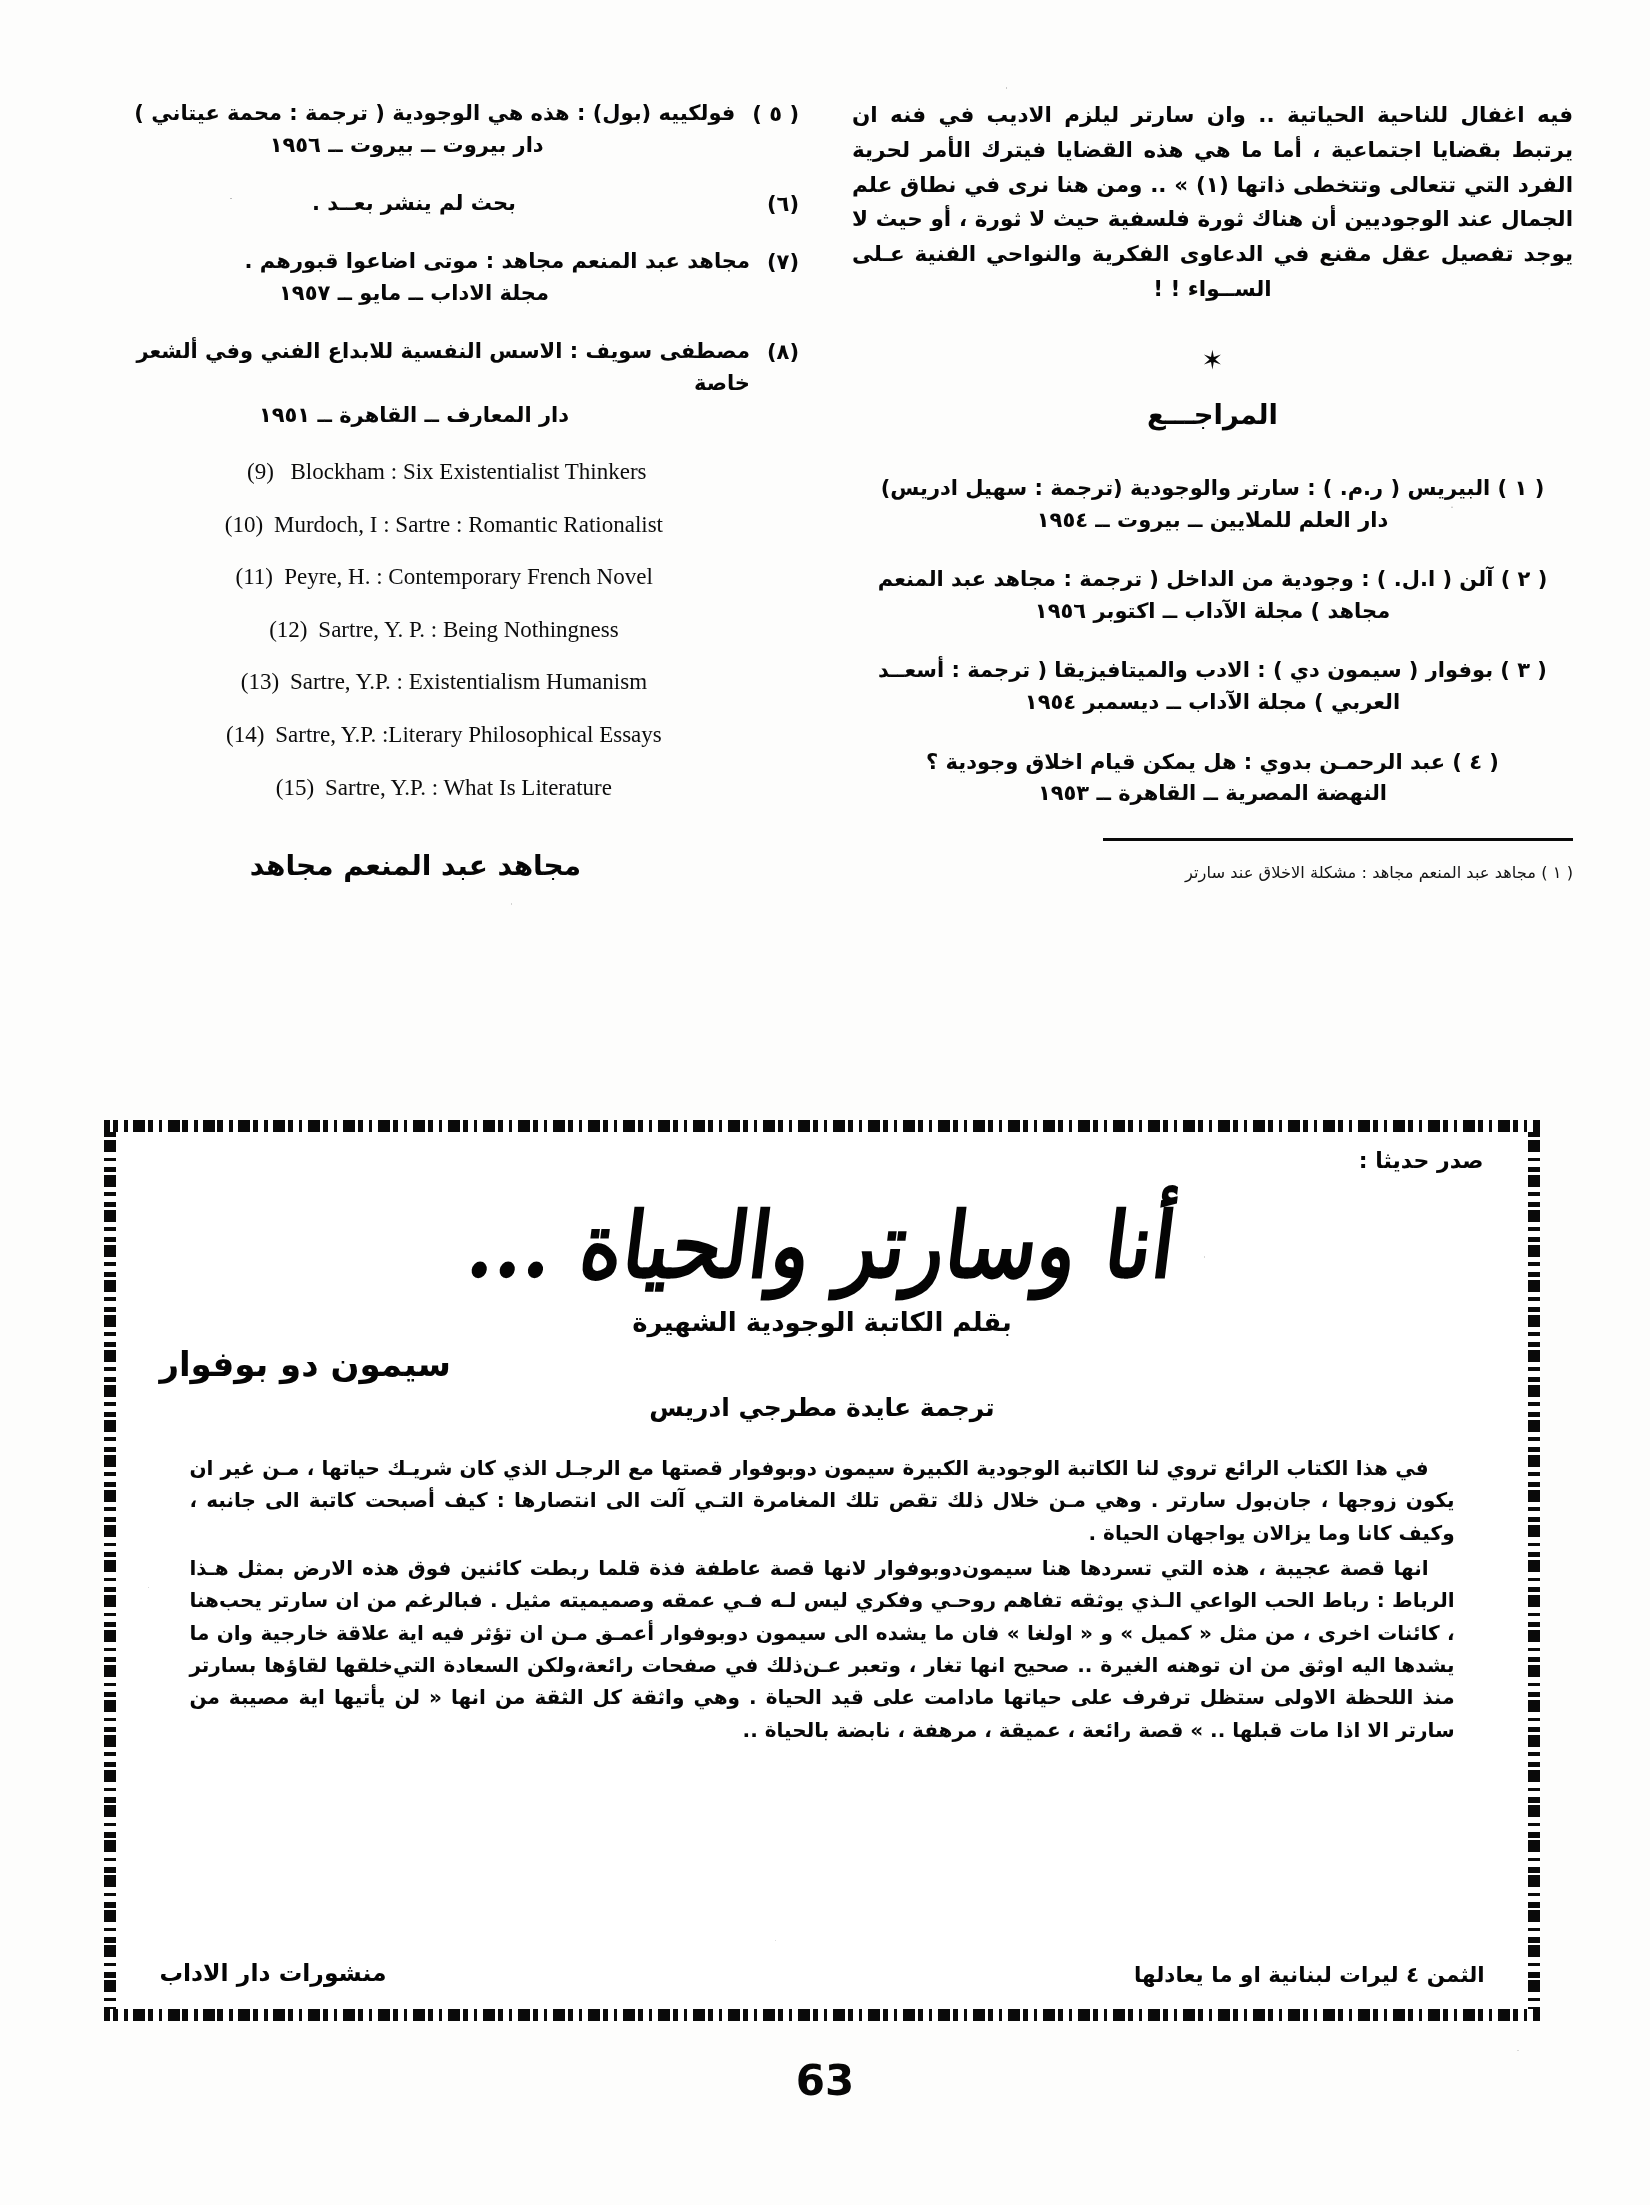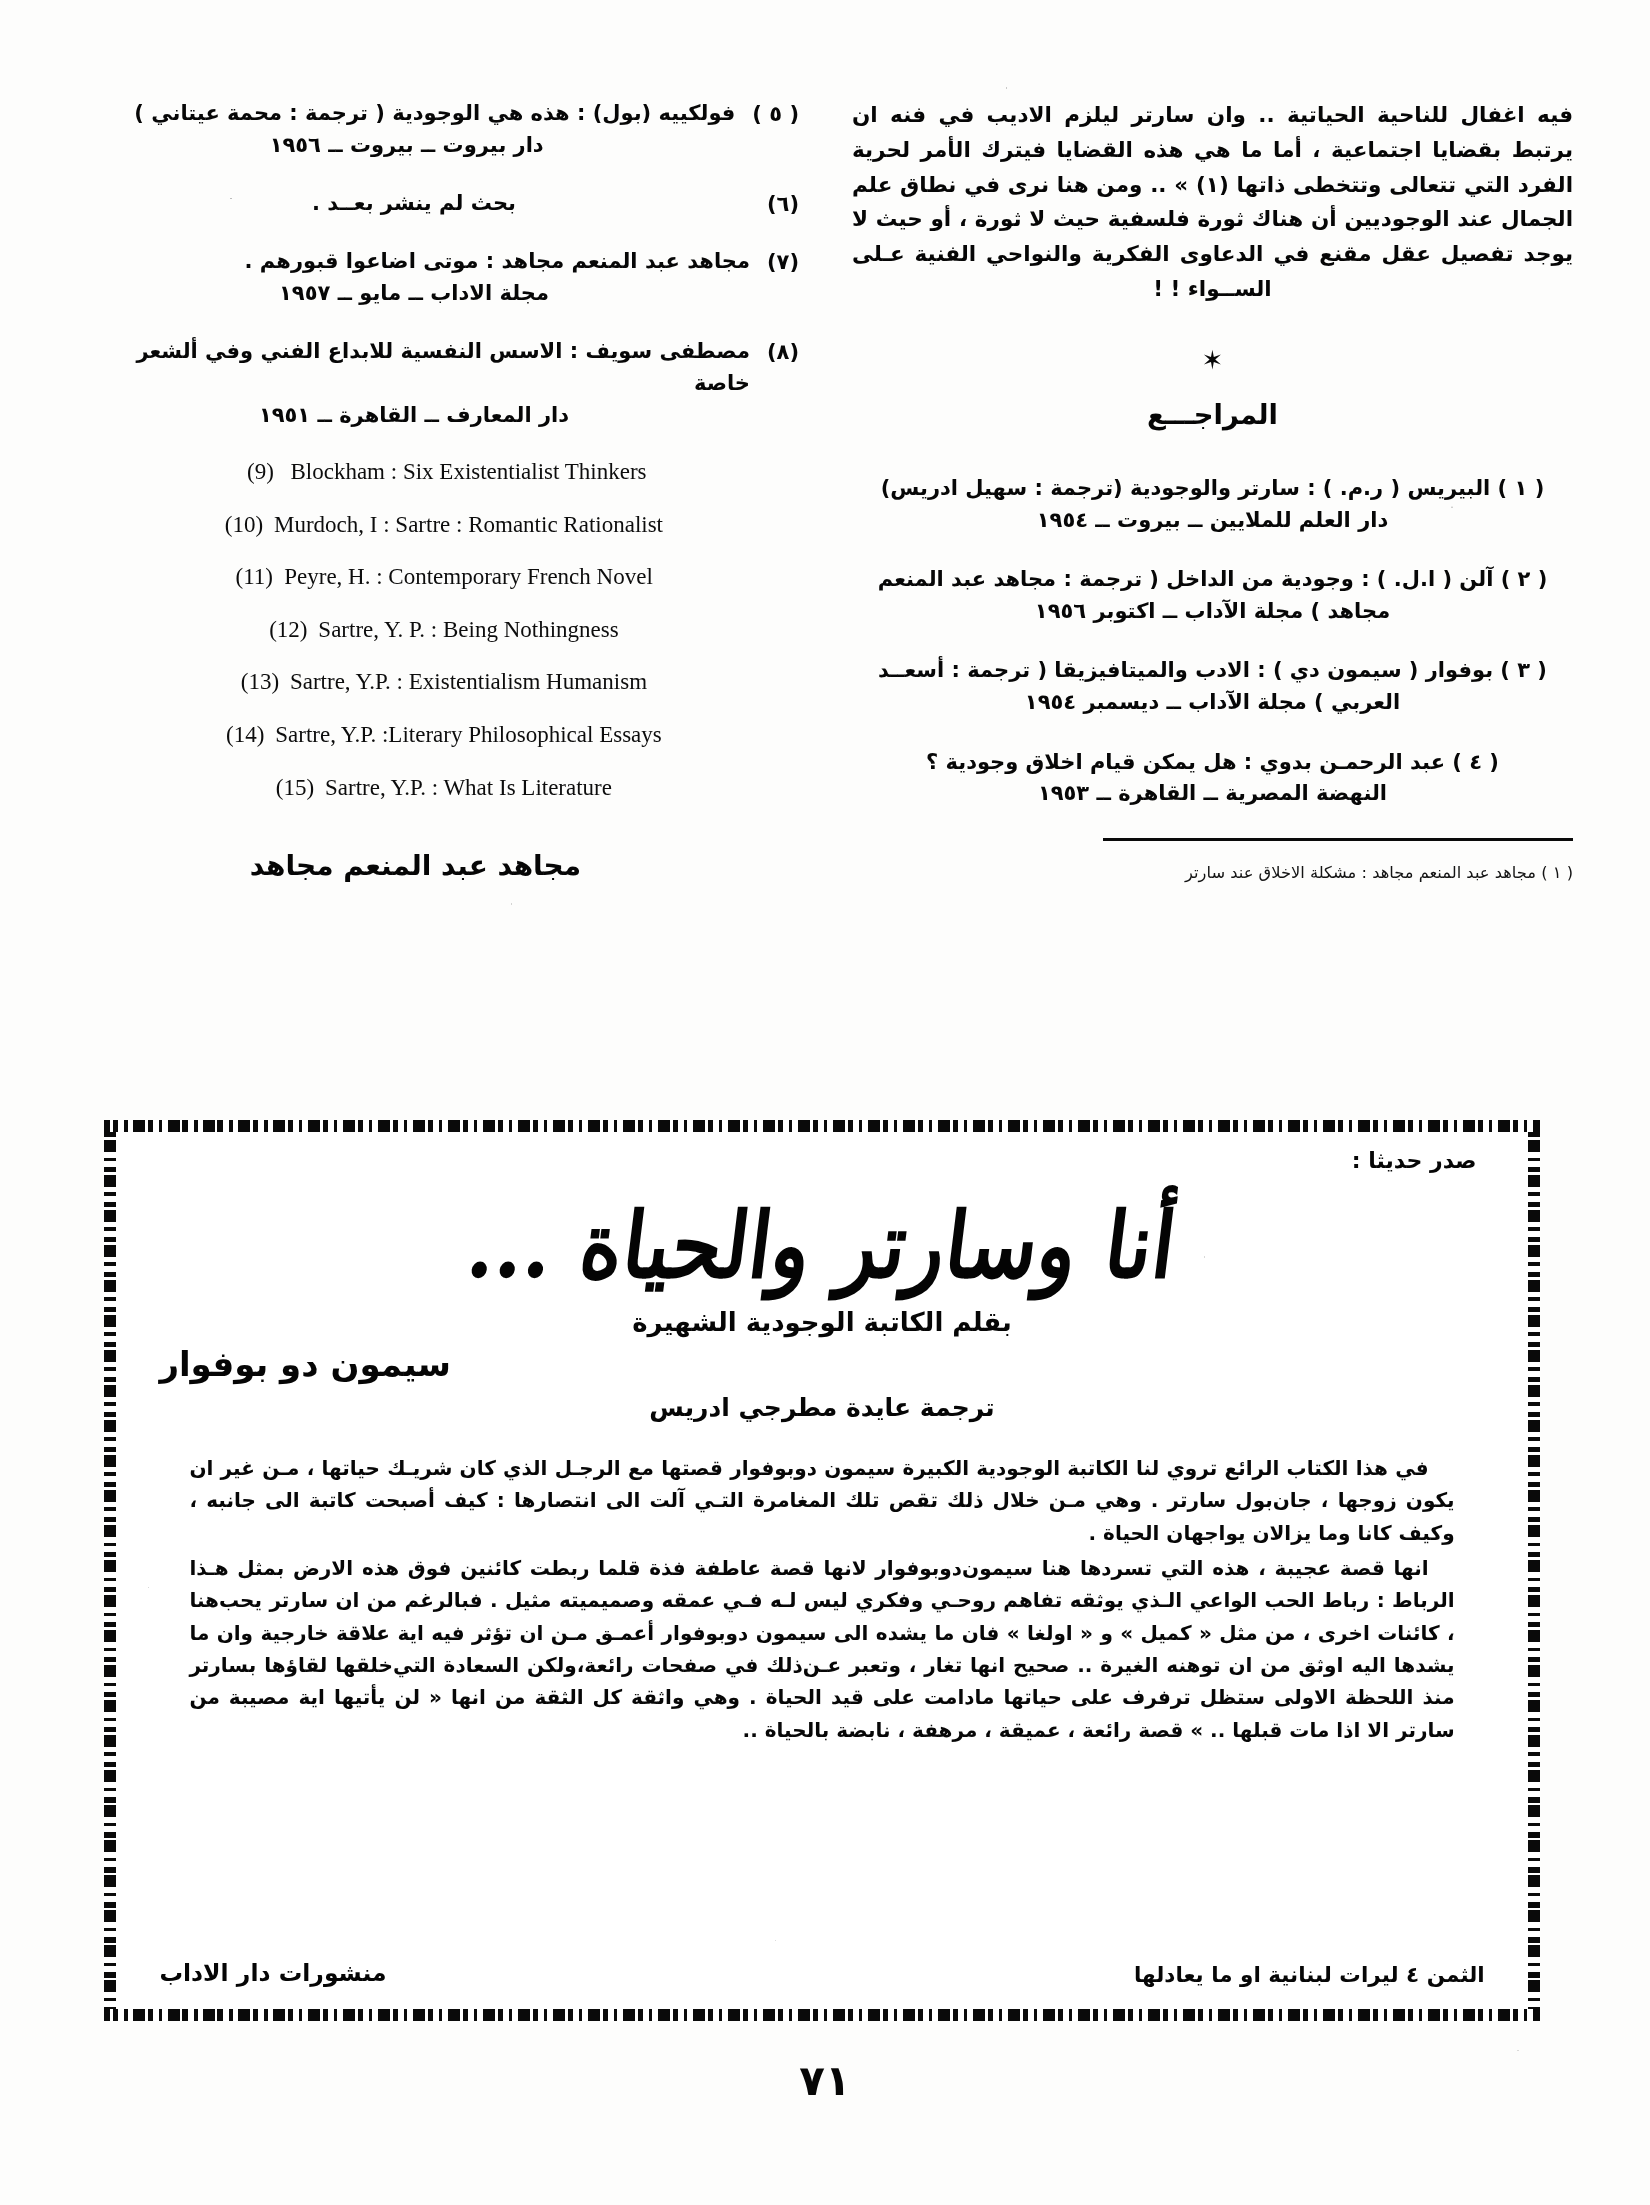--- a/index.html
+++ b/index.html
@@ -185,21 +185,21 @@
     width: 100%;
     height: 100%;
     box-sizing: border-box;
     padding: 22px 43px 17px;
     direction: rtl;
   }
 
   .ad-kicker {
     position: absolute;
     top: 15.7px;
-    right: 51px;
+    right: 44px;
     font-weight: 700;
     font-size: 22px;
     color: #060606;
   }
   .ad-title {
     text-align: center;
     font-family: "DejaVu Serif", "Liberation Serif", serif;
     font-weight: 700;
     font-size: 81px;
     line-height: 1.1;
@@ -385,17 +385,17 @@
         <p>انها قصة عجيبة ، هذه التي تسردها هنا سيمون‌دوبوفوار لانها قصة عاطفة فذة قلما ربطت كائنين فوق هذه الارض بمثل هـذا الرباط : رباط الحب الواعي الـذي يوثقه تفاهم روحـي وفكري ليس لـه فـي عمقه وصميميته مثيل . فبالرغم من ان سارتر يحب‌هنا ، كائنات اخرى ، من مثل « كميل » و « اولغا » فان ما يشده الى سيمون دوبوفوار أعمـق مـن ان تؤثر فيه اية علاقة خارجية وان ما يشدها اليه اوثق من ان توهنه الغيرة .. صحيح انها تغار ، وتعبر عـن‌ذلك في صفحات رائعة،ولكن السعادة التي‌خلقها لقاؤها بسارتر منذ اللحظة الاولى ستظل ترفرف على حياتها مادامت على قيد الحياة . وهي واثقة كل الثقة من انها « لن يأتيها اية مصيبة من سارتر الا اذا مات قبلها .. »    قصة رائعة ، عميقة ، مرهفة ، نابضة بالحياة ..</p>
       </div>
 
       <div class="ad-footer">
         <div class="ad-price">الثمن ٤ ليرات لبنانية او ما يعادلها</div>
         <div class="ad-publisher">منشورات دار الاداب</div>
       </div>
     </div>
   </div>
 
-  <div class="page-number">٧١</div>
+  <div class="page-number">63</div>
 
   <div class="scan-speckle"></div>
 </div>
 
 
 </body></html>

